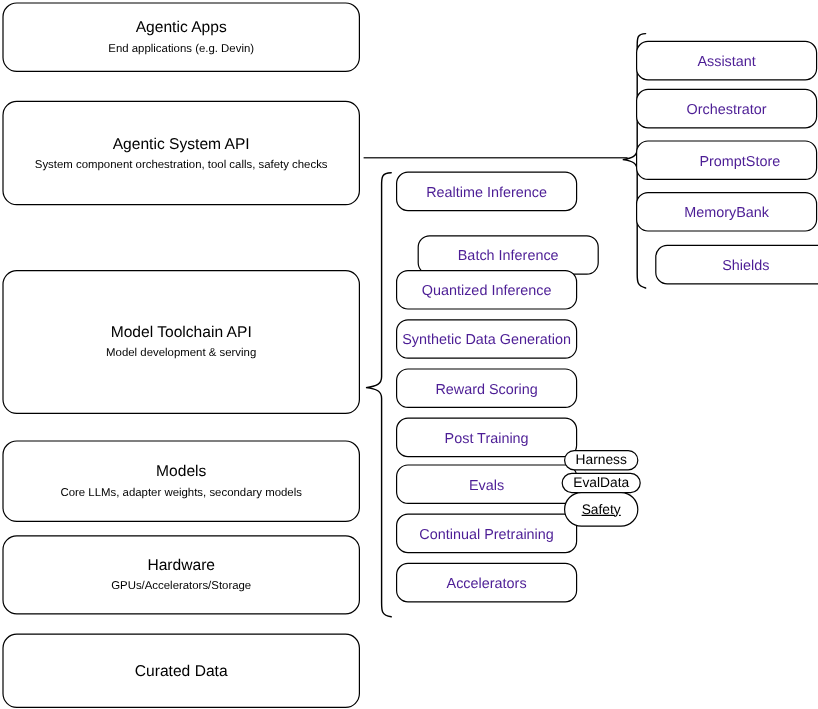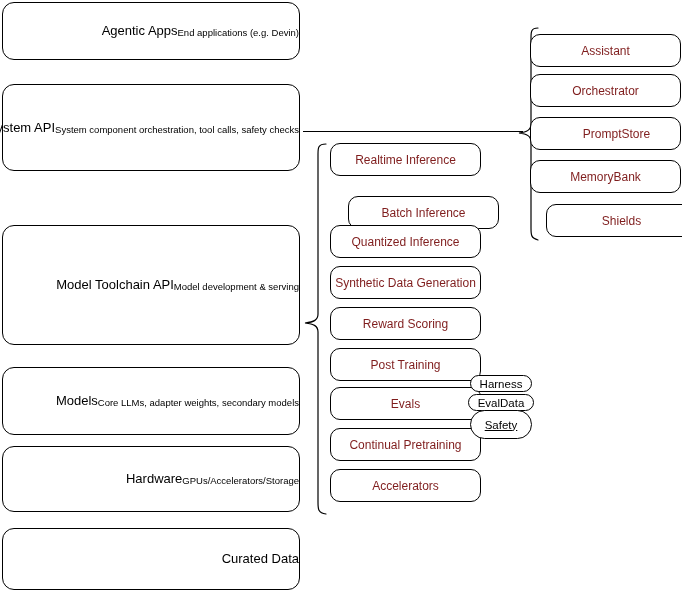--- a/index.html
+++ b/index.html
@@ -15,23 +15,23 @@
     font-family: "Liberation Sans", sans-serif;
     overflow: hidden;
   }
   .box {
     position: absolute;
     box-sizing: border-box;
     border: 1px solid #000000;
     border-radius: 12px;
     background: #ffffff;
     display: flex;
-    flex-direction: row;
+    flex-direction: column;
     align-items: center;
-    justify-content: flex-end;
+    justify-content: center;
     text-align: center;
   }
   .box .title {
     font-size: 13px;
     color: #000000;
     line-height: 16px;
     white-space: nowrap;
   }
   .box .subtitle {
     font-size: 9.5px;
@@ -44,21 +44,21 @@
   .pill {
     position: absolute;
     box-sizing: border-box;
     border: 1px solid #000000;
     border-radius: 10px;
     background: #ffffff;
     display: flex;
     align-items: center;
     justify-content: center;
     font-size: 12px;
-    color: #7f1d1d;
+    color: #4c1d95;
     white-space: nowrap;
   }
   
   .tag {
     position: absolute;
     box-sizing: border-box;
     border: 1px solid #000000;
     border-radius: 999px;
     background: #ffffff;
     display: flex;

